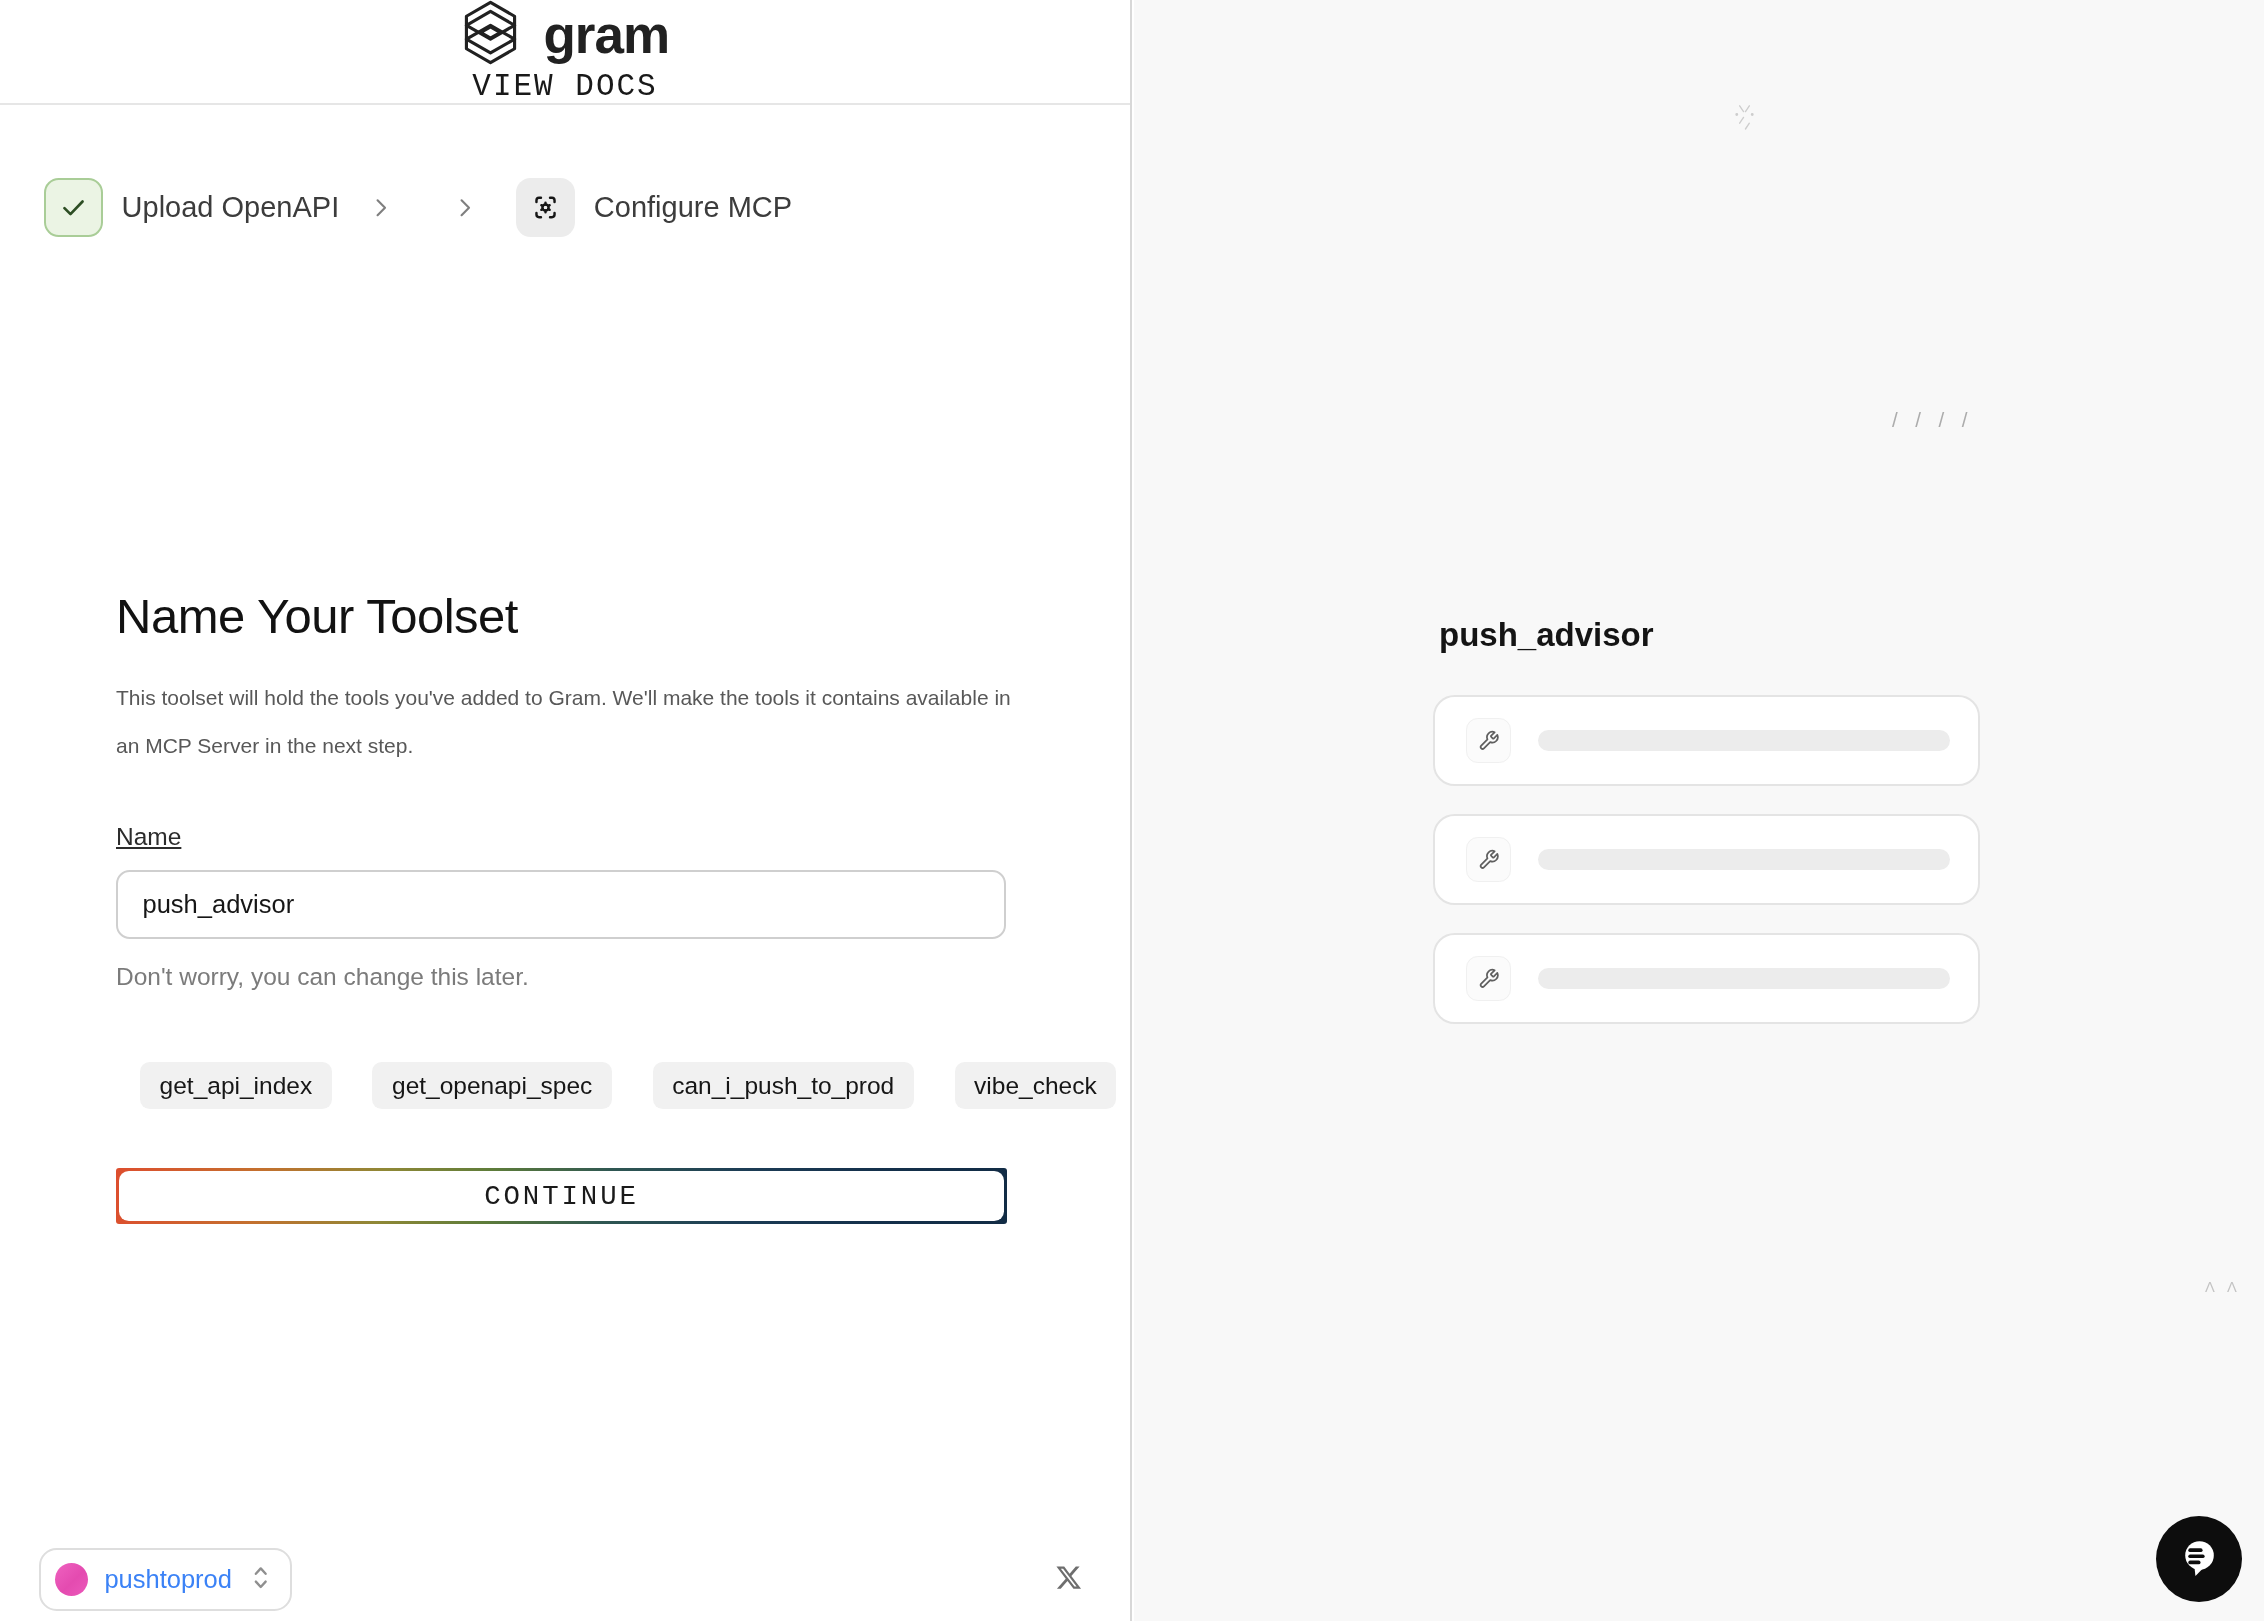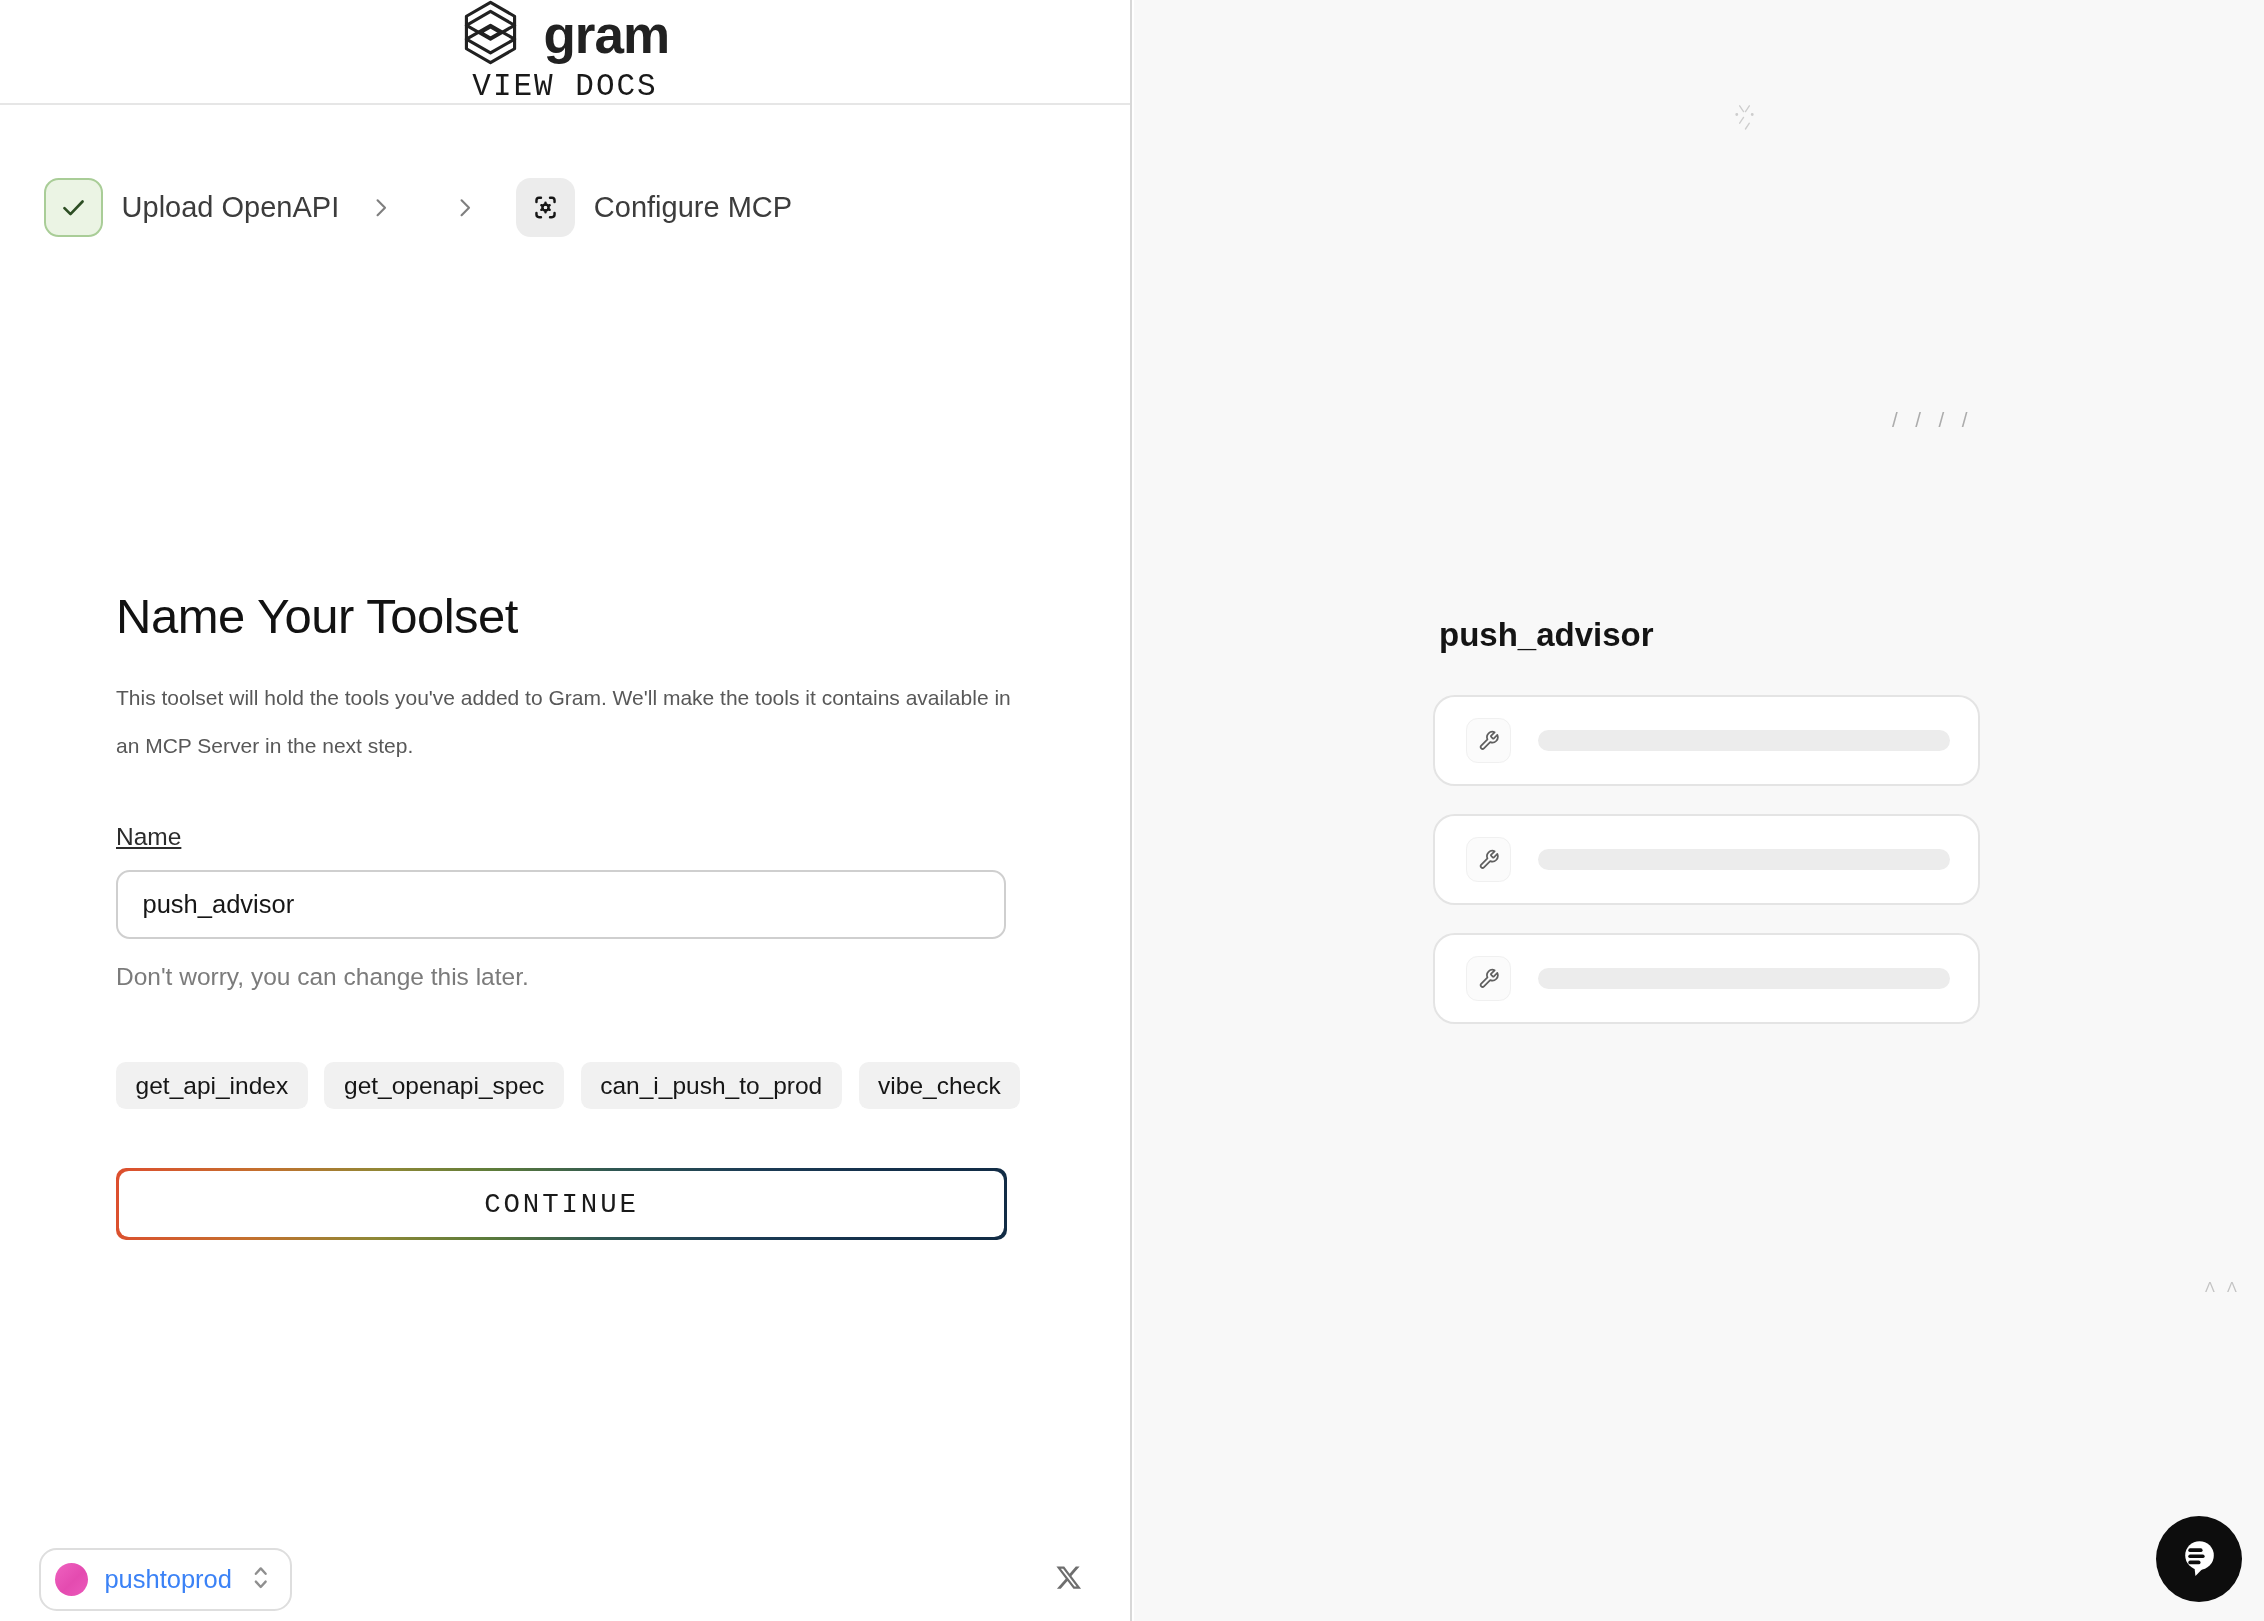--- a/index.html
+++ b/index.html
@@ -69,25 +69,25 @@
     position: absolute; left: 116px; top: 963px;
     font-size: 24.5px; color: #7b7b7b;
   }
   .chips {
     position: absolute; left: 116px; top: 1062px;
     display: flex; gap: 16.7px;
   }
   .chip {
     height: 47px; background: #f1f1f1; border-radius: 9.8px;
     display: flex; align-items: center; padding: 0 19.6px;
-    font-size: 24.5px; color: #161616; white-space: nowrap;
+    font-size: 24.5px; color: #161616; white-space: nowrap; margin-left: 24px;
   }
   .continue-wrap {
-    position: absolute; left: 116px; top: 1168px; width: 891px; height: 72px;
-    border-radius: 10px; padding: 2.9px; cursor: pointer;
+    position: absolute; left: 116px; top: 1168px; width: 891px; height: 56px;
+    border-radius: 3px; padding: 2.9px; cursor: pointer;
     background: linear-gradient(100deg,
       #dd4e2e 0%, #c4702e 16%, #8f8836 30%, #5d7c3a 42%,
       #2f5752 55%, #1c3c55 70%, #14304b 85%, #122c45 100%);
   }
   .continue-inner {
     width: 100%; height: 100%; background: #fff; border-radius: 9.8px;
     display: flex; align-items: center; justify-content: center;
     font-size: 27.4px; letter-spacing: 2.9px; color: #1a1a1a; font-weight: 500;
   }
 

